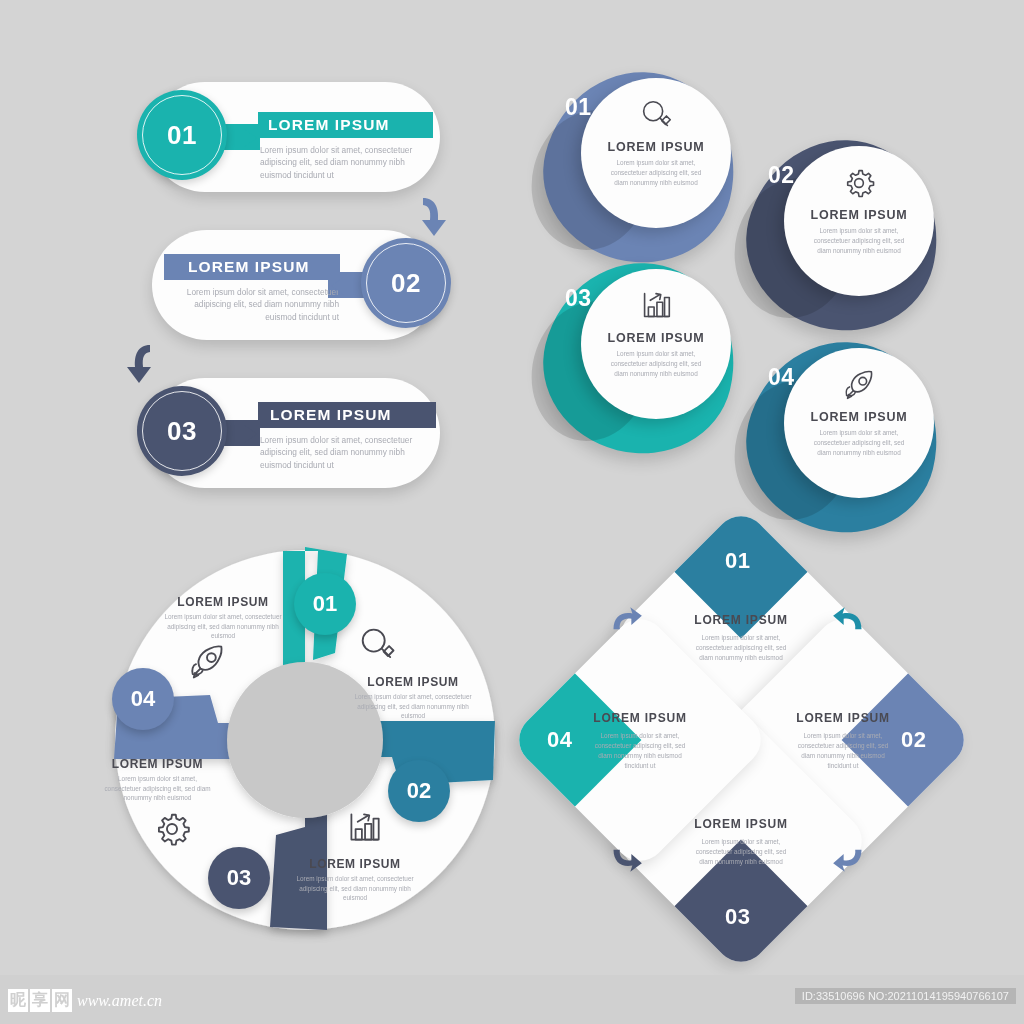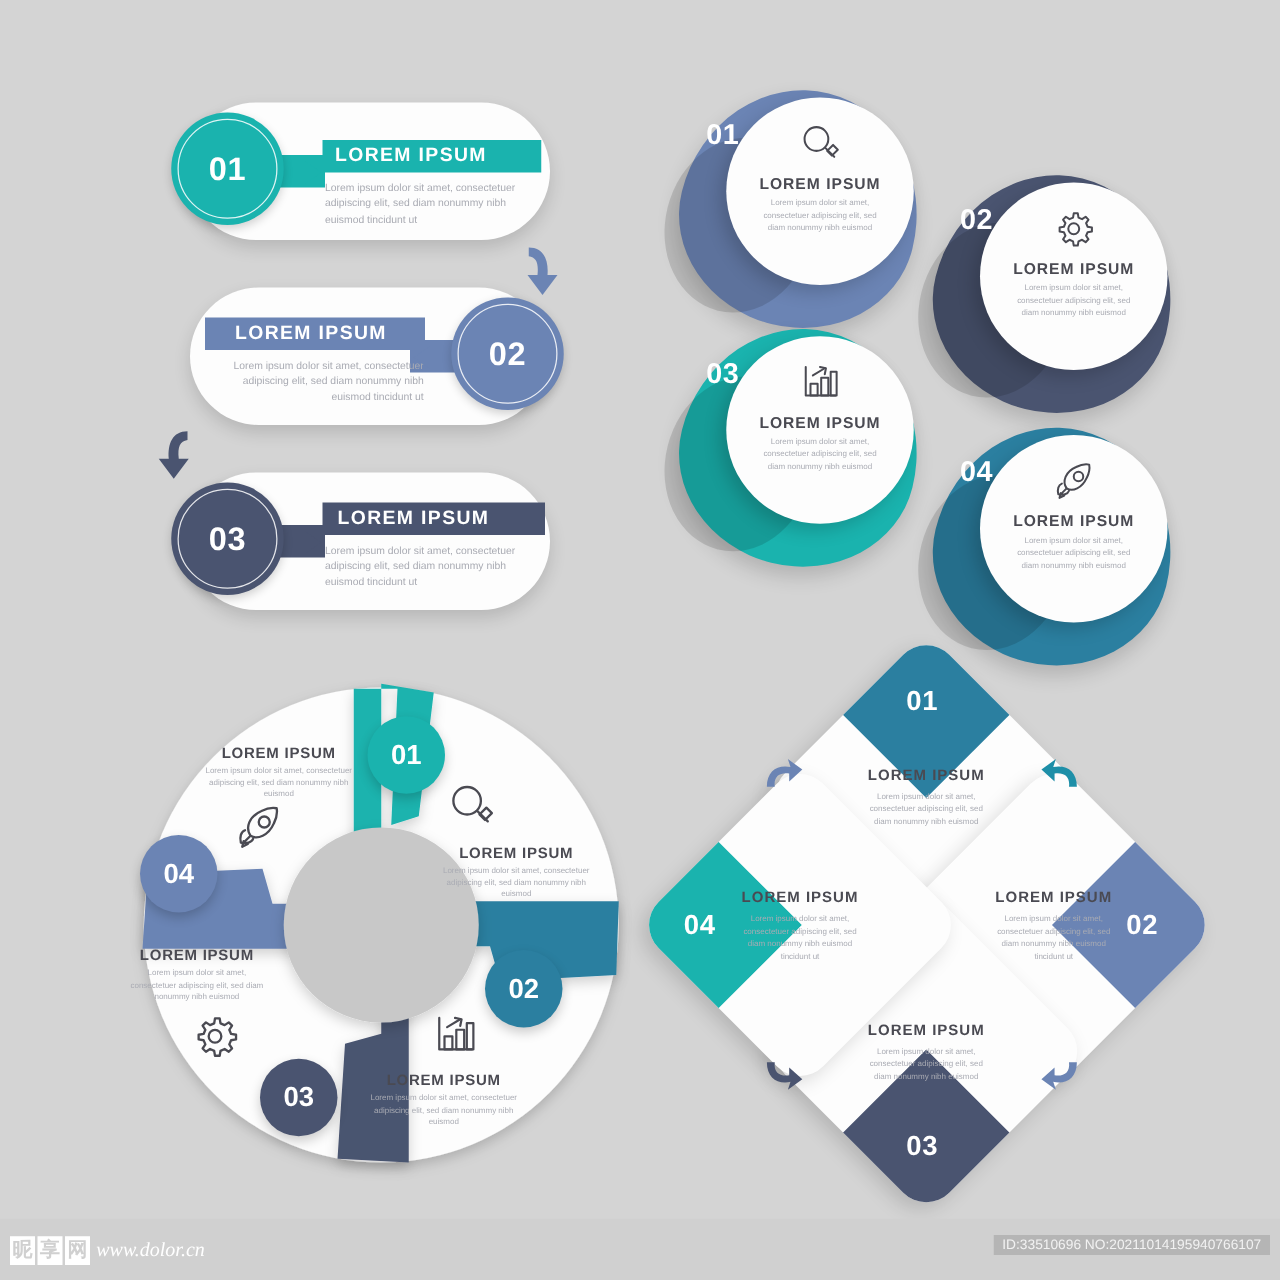--- a/index.html
+++ b/index.html
@@ -392,17 +392,17 @@
     </svg>
   </div>
 
   <div id="watermark-bar"></div>
   <div id="wm-logo">
     <div class="wm-cn">
       <span>昵</span>
       <span>享</span>
       <span>网</span>
     </div>
-    <div id="wm-url">www.dolor.cn</div>
+    <div id="wm-url">www.amet.cn</div>
   </div>
   <div id="wm-id">ID:33510696 NO:20211014195940766107</div>
 
 </div>
 
 </body></html>

